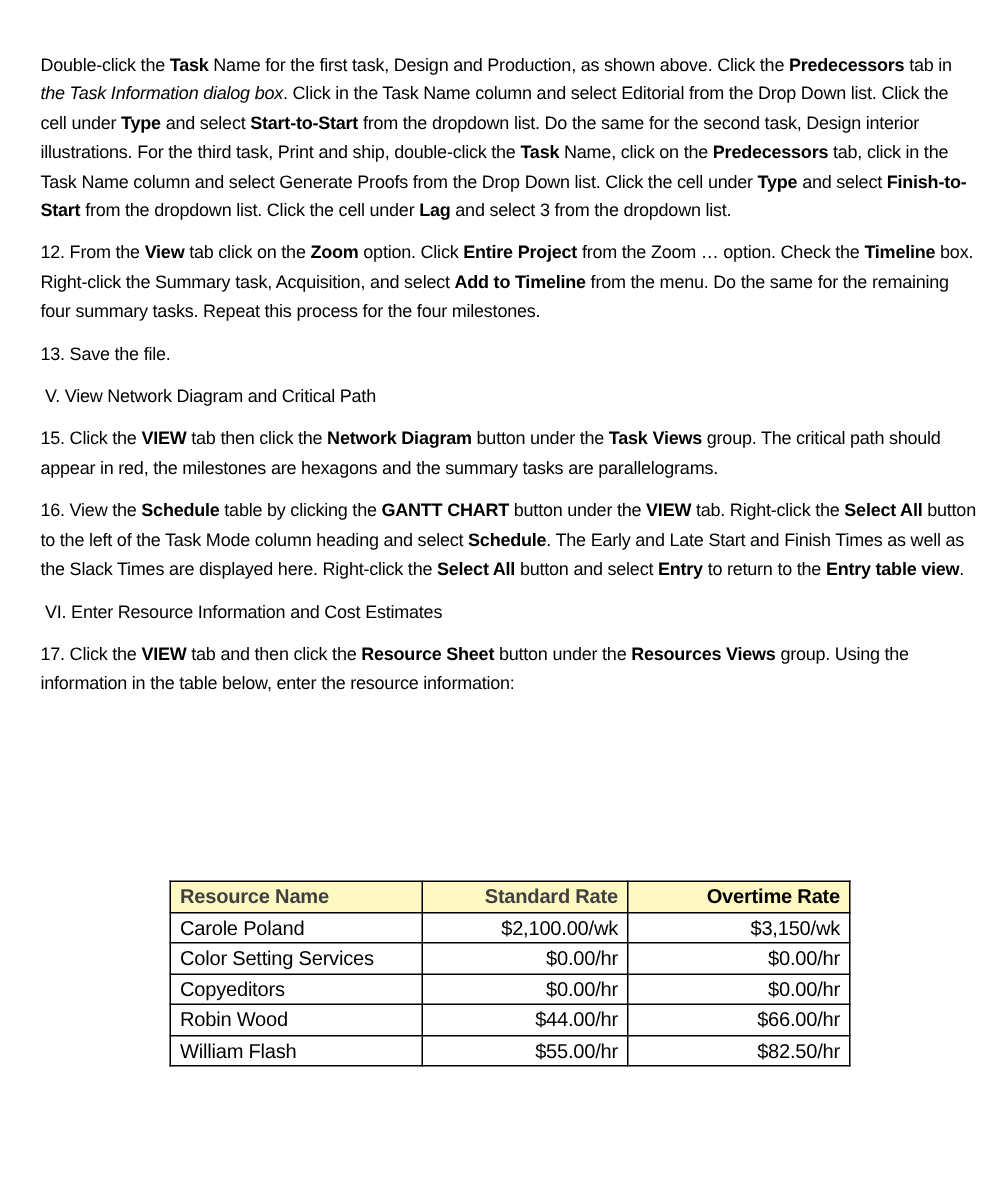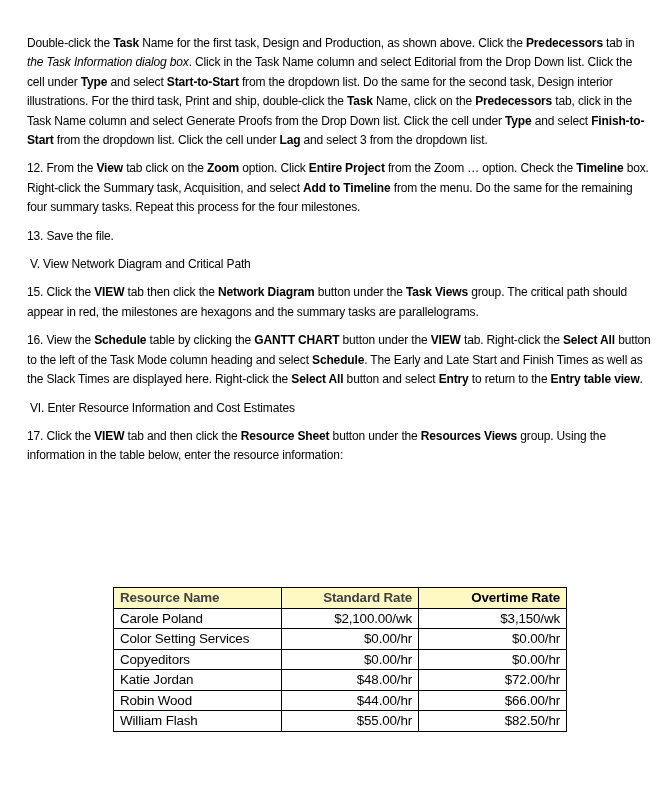--- a/index.html
+++ b/index.html
@@ -90,25 +90,20 @@
       <td class="c1">Color Setting Services</td>
       <td class="c2">$0.00/hr</td>
       <td class="c3">$0.00/hr</td>
     </tr>
     <tr>
       <td class="c1">Copyeditors</td>
       <td class="c2">$0.00/hr</td>
       <td class="c3">$0.00/hr</td>
     </tr>
     <tr>
-      <td class="c1">Katie Jordan</td>
-      <td class="c2">$48.00/hr</td>
-      <td class="c3">$72.00/hr</td>
-    </tr>
-    <tr>
       <td class="c1">Robin Wood</td>
       <td class="c2">$44.00/hr</td>
       <td class="c3">$66.00/hr</td>
     </tr>
     <tr>
       <td class="c1">William Flash</td>
       <td class="c2">$55.00/hr</td>
       <td class="c3">$82.50/hr</td>
     </tr>
   </tbody>

